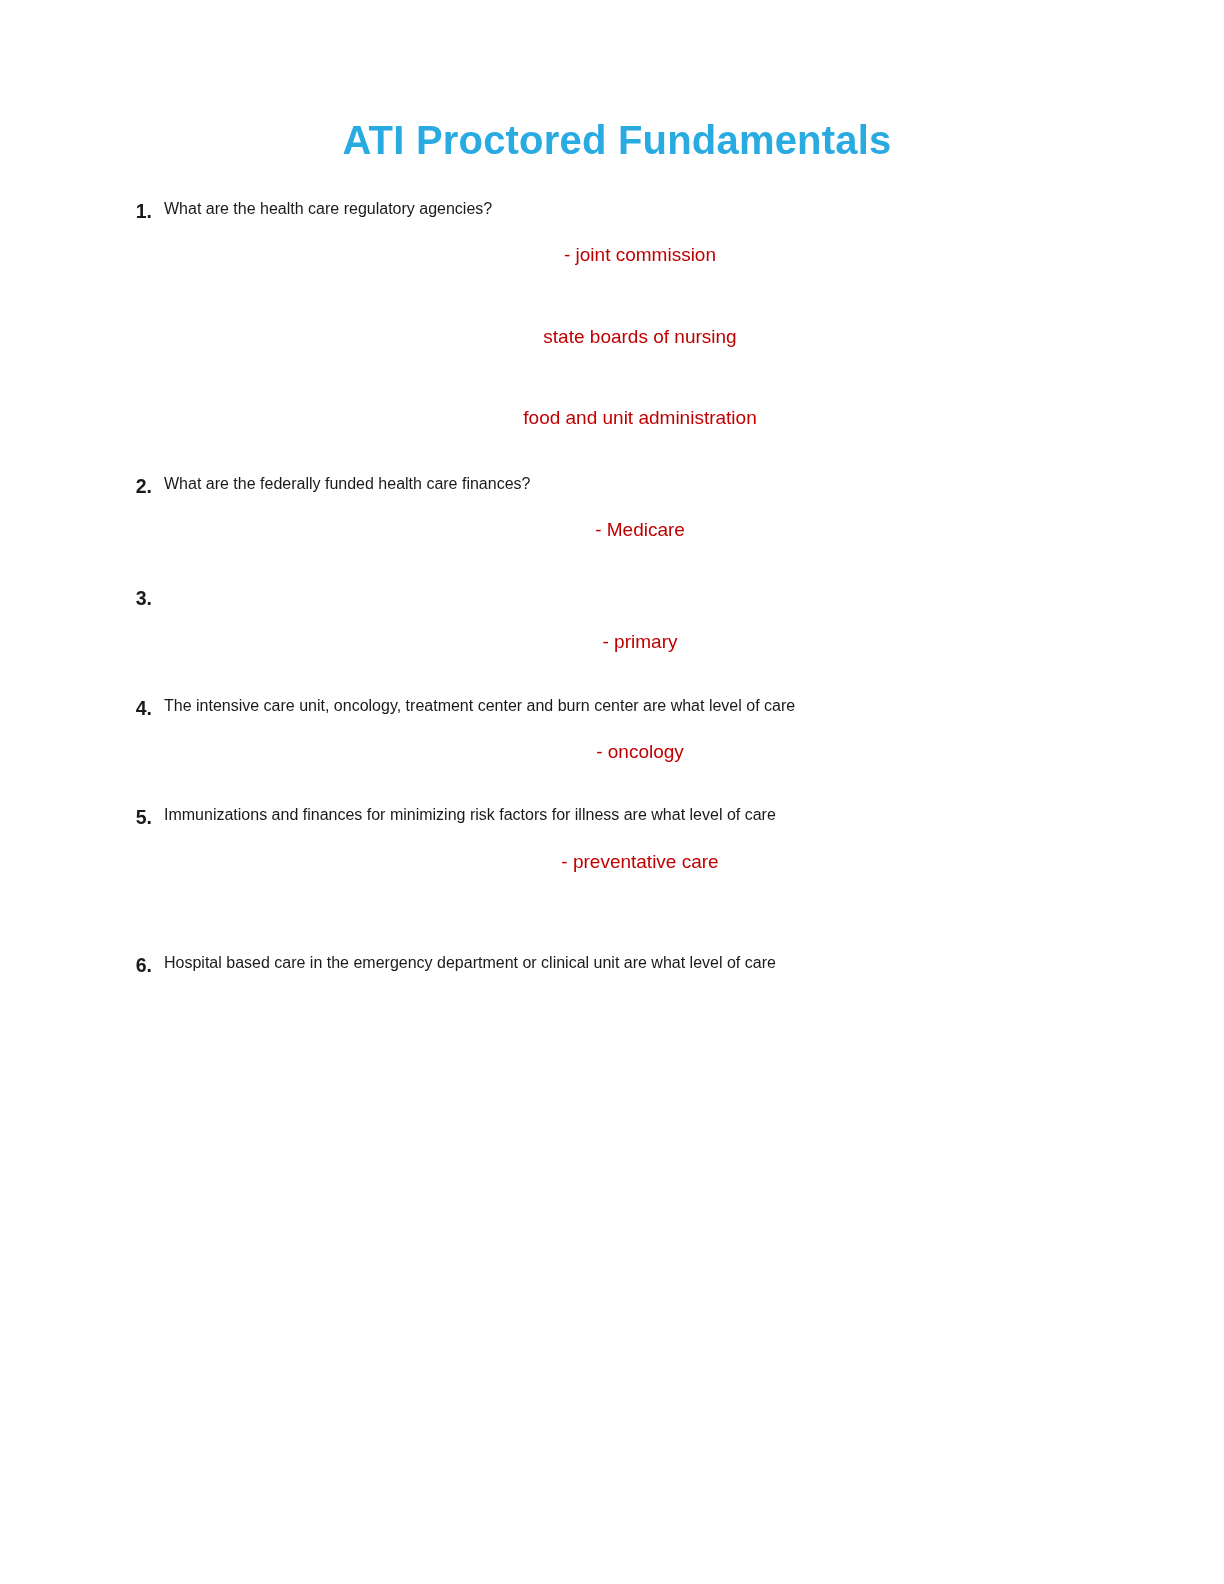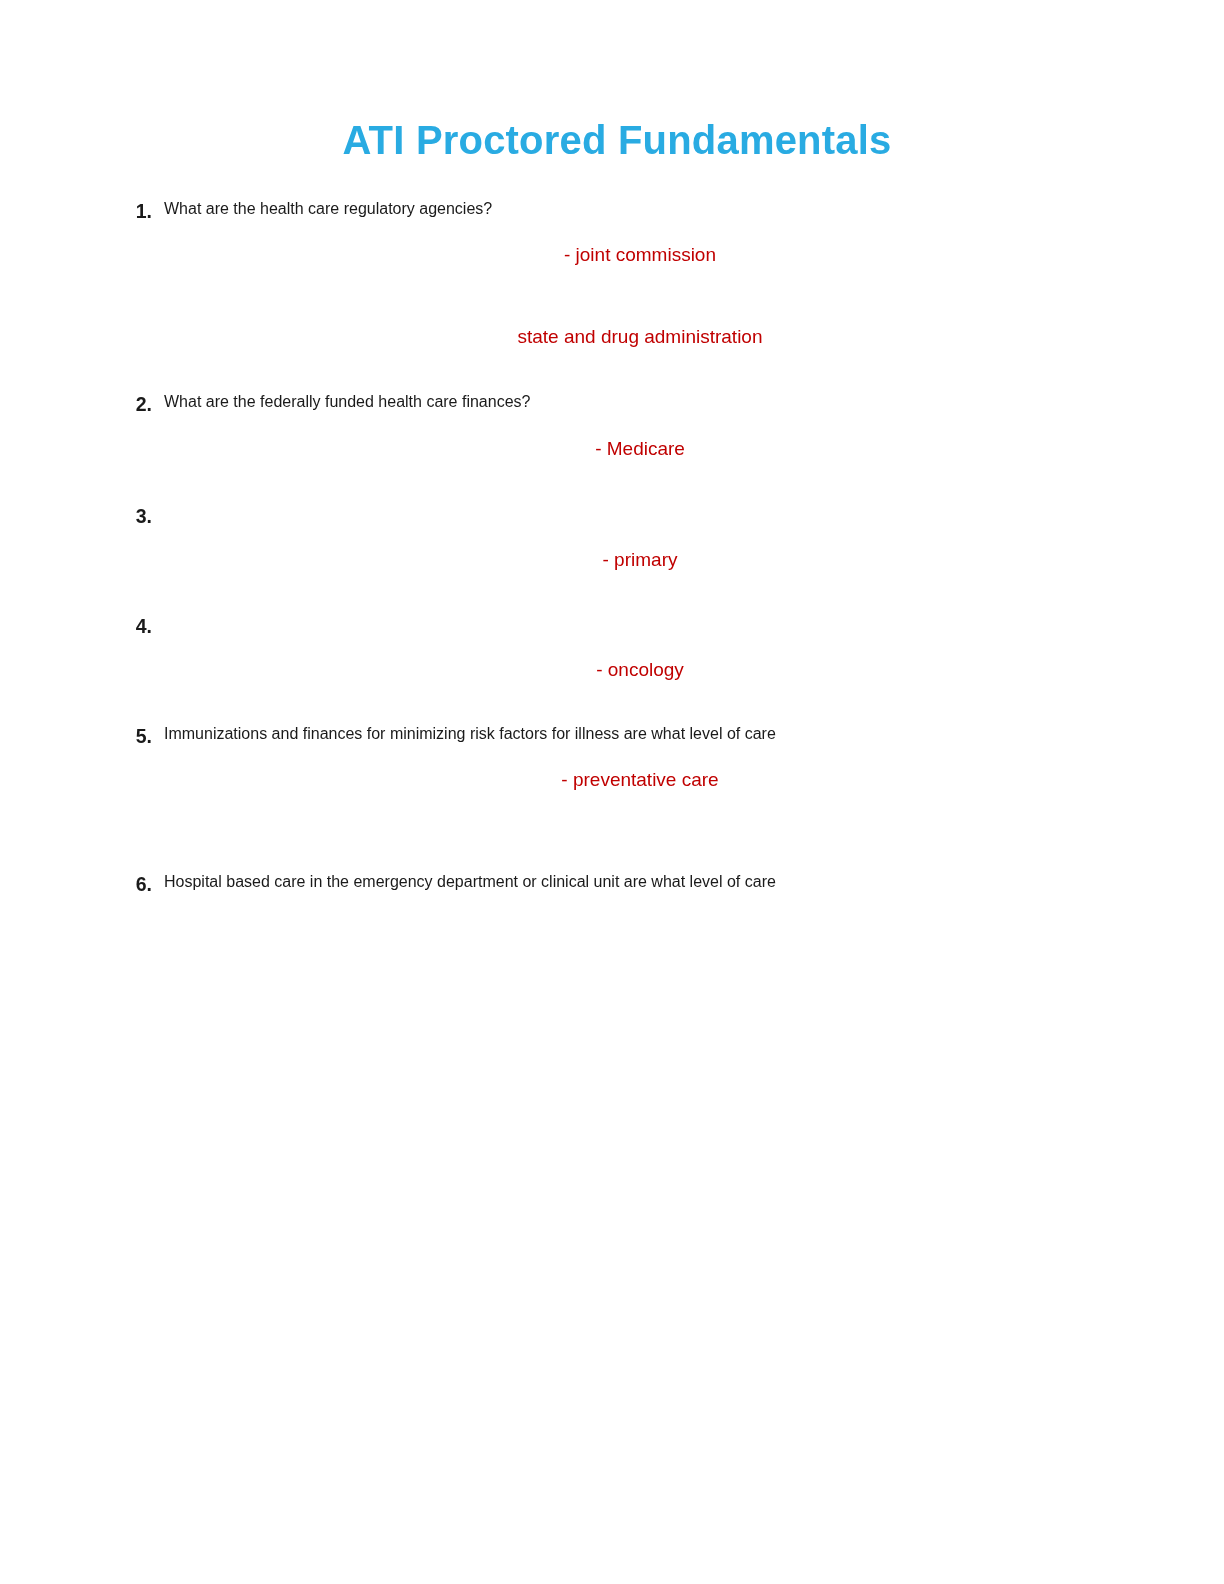--- a/index.html
+++ b/index.html
@@ -91,21 +91,22 @@
 
   <div class="qa-list">
 
     <div class="qa-item">
       <div class="q-row">
         <div class="q-num">1.</div>
         <div class="q-text">What are the health care regulatory agencies?</div>
       </div>
       <div class="answers">
         <div class="answer">- joint commission</div>
-        <div class="answer">state and drug administration</div>
+        <div class="answer">state boards of nursing</div>
+        <div class="answer">food and unit administration</div>
       </div>
     </div>
 
     <div class="gap-after-answers"></div>
 
     <div class="qa-item">
       <div class="q-row">
         <div class="q-num">2.</div>
         <div class="q-text">What are the federally funded health care finances?</div>
       </div>
@@ -123,20 +124,21 @@
       <div class="answers">
         <div class="answer">- primary</div>
       </div>
     </div>
 
     <div class="item-gap"></div>
 
     <div class="qa-item">
       <div class="q-row">
         <div class="q-num">4.</div>
+        <div class="q-text">The intensive care unit, oncology, treatment center and burn center are what level of care</div>
       </div>
       <div class="answers">
         <div class="answer">- oncology</div>
       </div>
     </div>
 
     <div class="item-gap"></div>
 
     <div class="qa-item">
       <div class="q-row">

